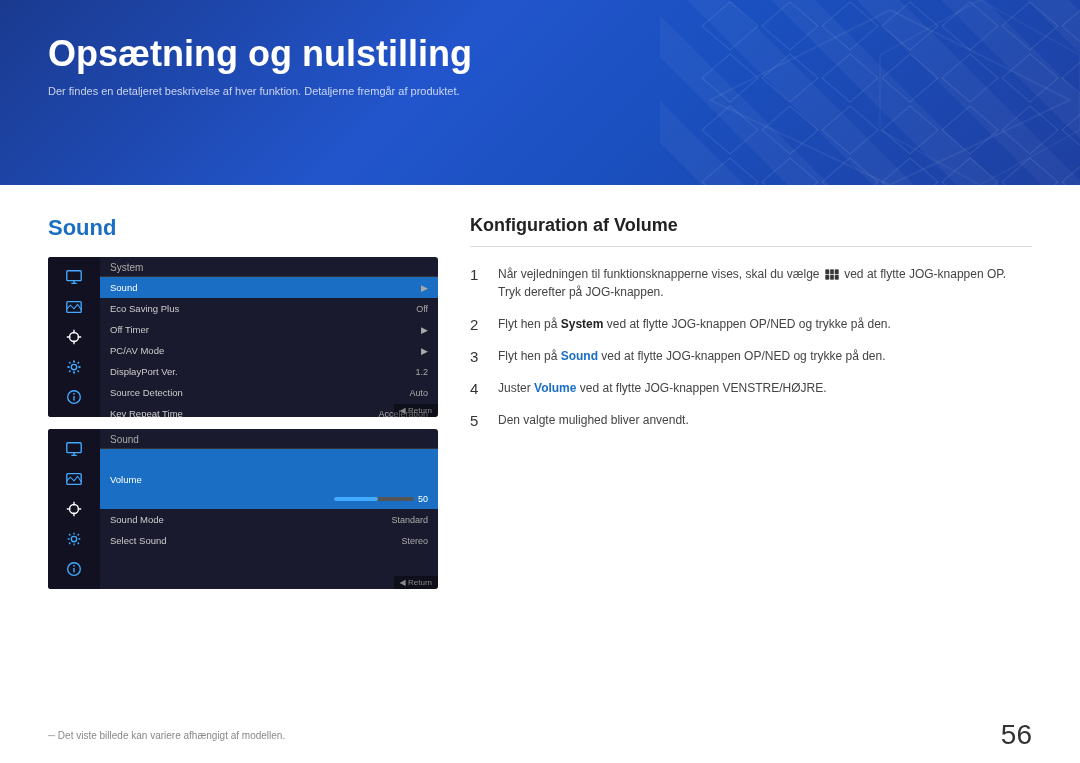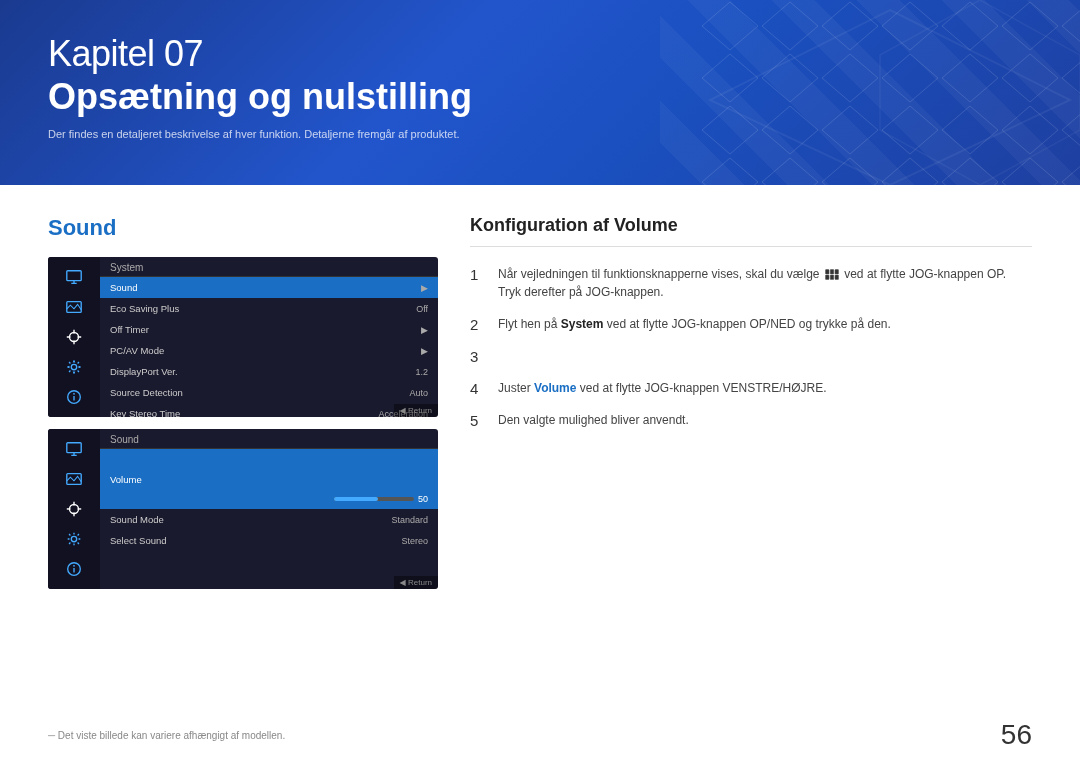--- a/index.html
+++ b/index.html
@@ -297,21 +297,20 @@
           <polygon points="30,2 58,26 30,50 2,26" fill="none" stroke="rgba(255,255,255,0.12)" stroke-width="1"></polygon>
         </pattern>
       </defs>
       <rect width="380" height="185" fill="url(#diamonds)"></rect>
 
       <polygon points="190,10 370,100 190,185 10,100" fill="none" stroke="rgba(255,255,255,0.06)" stroke-width="2"></polygon>
       <polygon points="280,0 380,55 380,130 280,185 180,130 180,55" fill="none" stroke="rgba(255,255,255,0.05)" stroke-width="1.5"></polygon>
     </svg>
   </div>
   <div class="header-text">
-    <h1>Kapitel 07</h1>
     <h2>Opsætning og nulstilling</h2>
     <p class="header-subtitle">Der findes en detaljeret beskrivelse af hver funktion. Detaljerne fremgår af produktet.</p>
   </div>
 </div>
 
 <div class="main-content">
 
   <div class="left-panel">
     <h3 class="section-title">Sound</h3>
 
@@ -381,21 +380,21 @@
         </div>
         <div class="menu-item">
           <span>DisplayPort Ver.</span>
           <span class="value">1.2</span>
         </div>
         <div class="menu-item">
           <span>Source Detection</span>
           <span class="value">Auto</span>
         </div>
         <div class="menu-item">
-          <span>Key Stereo Time</span>
+          <span>Key Repeat Time</span>
           <span class="value">Acceleration</span>
         </div>
         <div style="display:flex;justify-content:flex-end;padding:2px 6px;position:absolute;bottom:0;right:0;background:rgba(0,0,0,0.4);">
           <span style="color:#888;font-size:8px;">◀ Return</span>
         </div>
       </div>
     </div>
 
     <div class="screen-mockup">
 
@@ -489,20 +488,23 @@
 
       <li class="step-item">
         <span class="step-number">2</span>
         <p class="step-text">
           Flyt hen på <strong>System</strong> ved at flytte JOG-knappen OP/NED og trykke på den.
         </p>
       </li>
 
       <li class="step-item">
         <span class="step-number">3</span>
+        <p class="step-text">
+          Flyt hen på <span class="blue-bold">Sound</span> ved at flytte JOG-knappen OP/NED og trykke på den.
+        </p>
       </li>
 
       <li class="step-item">
         <span class="step-number">4</span>
         <p class="step-text">
           Juster <span class="blue-bold">Volume</span> ved at flytte JOG-knappen VENSTRE/HØJRE.
         </p>
       </li>
 
       <li class="step-item">

